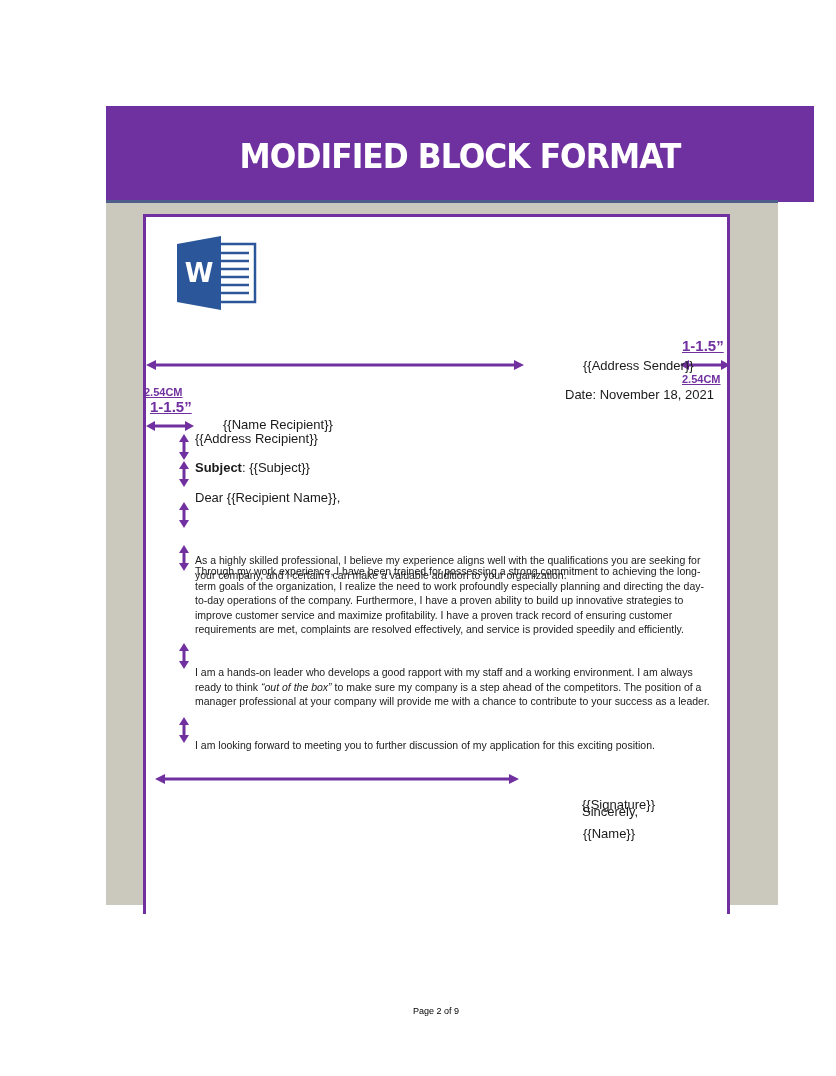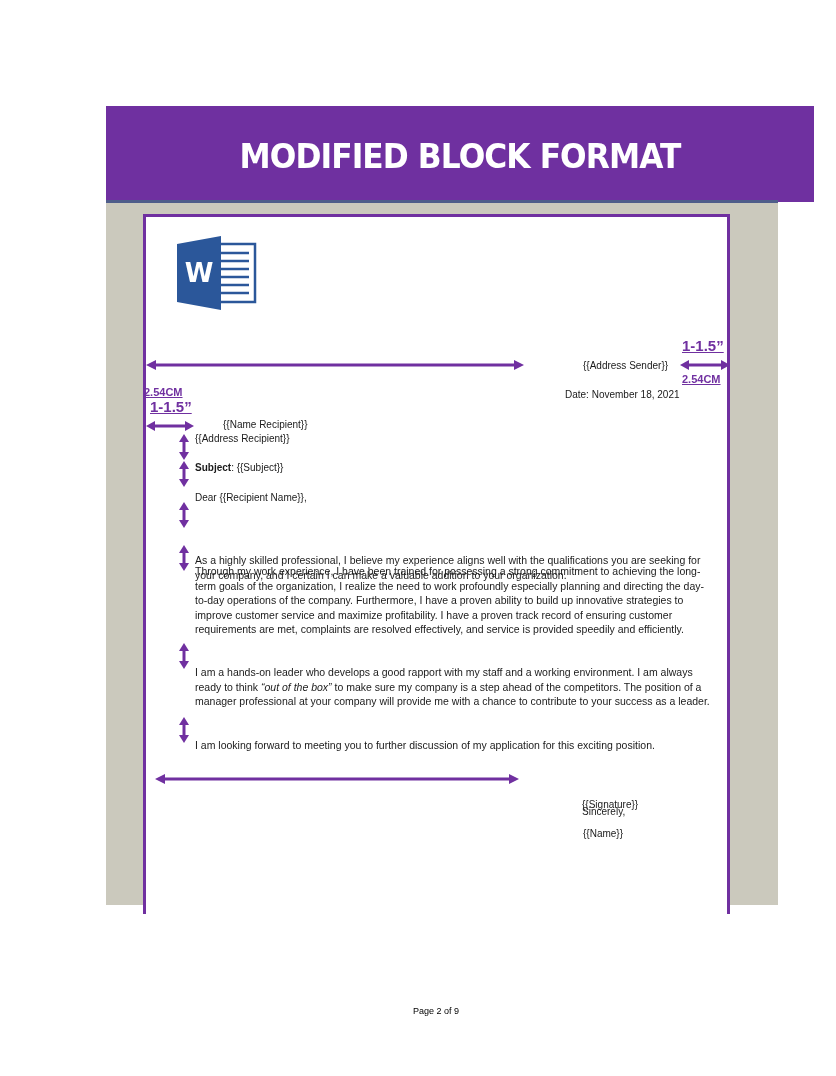--- a/index.html
+++ b/index.html
@@ -8,21 +8,21 @@
     .banner { position: absolute; left: 106px; top: 106px; width: 708px; height: 96px; background: #6f30a0; }
     .banner-bottom { position: absolute; left: 106px; top: 200px; width: 672px; height: 3px; background: #4f5d8a; }
     .banner-title { position: absolute; left: 0; right: 0; top: 30px; text-align: center; color: #ffffff; font-family: "DejaVu Sans", sans-serif; font-weight: bold; font-size: 34px; letter-spacing: -1px; transform: scaleX(0.92); }
 
     .bg-grey { position: absolute; left: 106px; top: 203px; width: 672px; height: 702px; background: #cbc9bd; }
 
     .page { position: absolute; left: 143px; top: 214px; width: 587px; height: 700px; background: #ffffff; border: 3px solid #7030a0; border-bottom: none; box-sizing: border-box; }
 
     .word-icon { position: absolute; left: 177px; top: 236px; width: 80px; height: 74px; }
 
-    .txt { position: absolute; font-family: "Liberation Sans", sans-serif; font-size: 10px; color: #1a1a1a; line-height: 15px; white-space: nowrap; }
+    .txt { position: absolute; font-family: "Liberation Sans", sans-serif; font-size: 13px; color: #1a1a1a; line-height: 15px; white-space: nowrap; }
     .body-p { position: absolute; left: 195px; width: 515px; font-size: 10.5px; line-height: 14.6px; color: #1a1a1a; white-space: normal; font-family: "Liberation Sans", sans-serif; }
 
     .label-purple { position: absolute; color: #7030a0; font-weight: bold; font-family: "Liberation Sans", sans-serif; text-decoration: underline; }
 
     .harrow, .varrow { position: absolute; }
 
     .page-footer { position: absolute; left: 0; right: 0; top: 1006px; text-align: center; font-size: 9px; color: #000; font-family: "Liberation Sans", sans-serif; padding-left: 36px; }
   </style>
 </head>
 <body>

